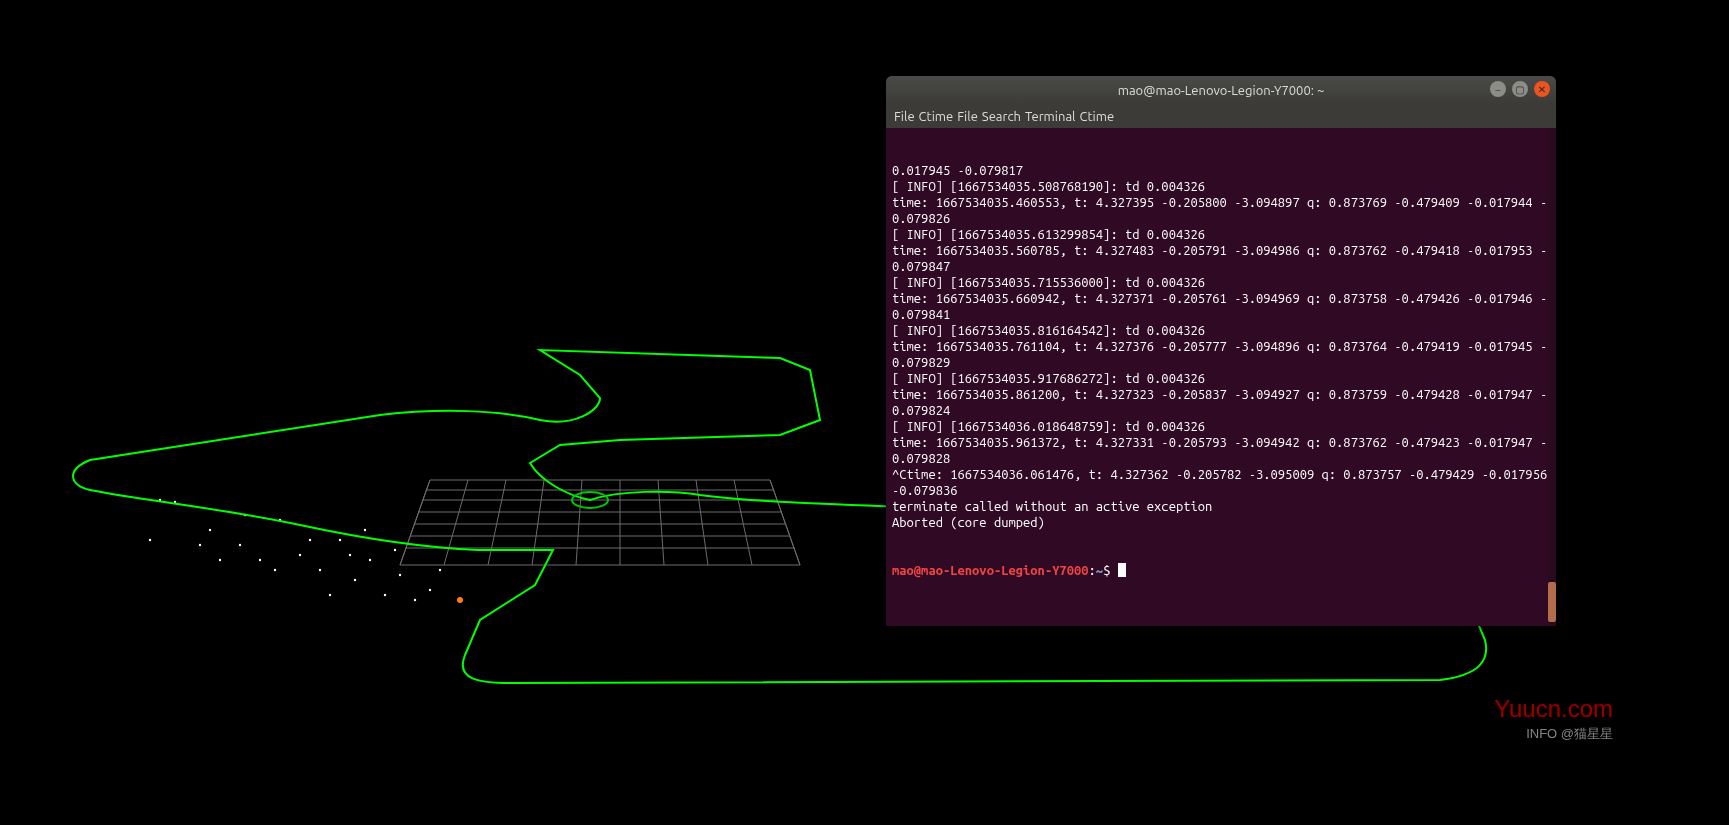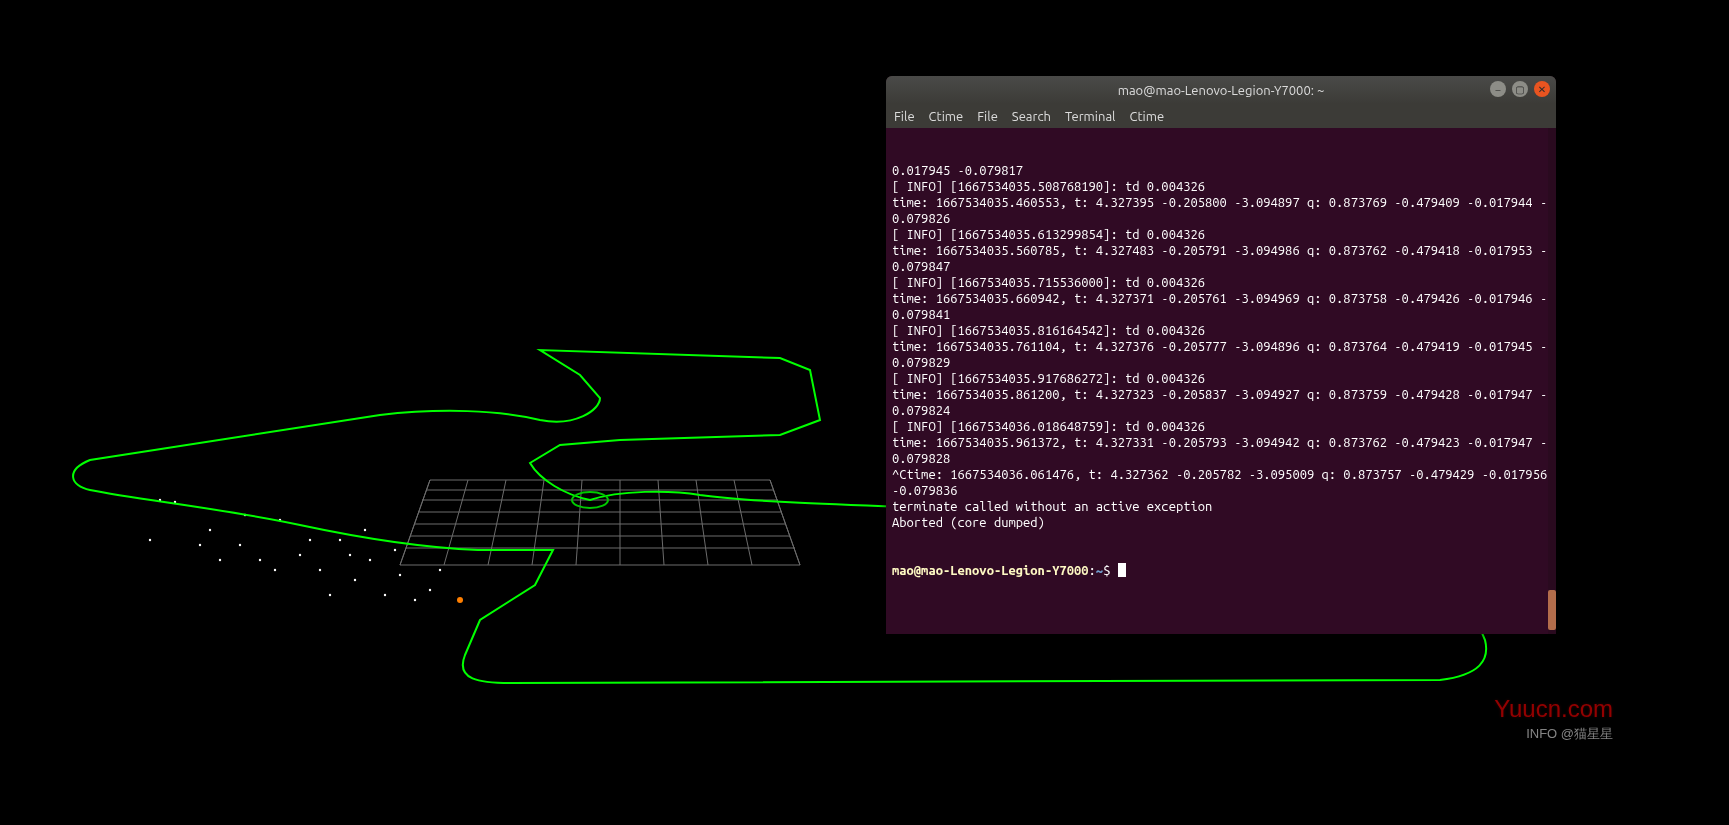--- a/index.html
+++ b/index.html
@@ -73,29 +73,29 @@
   }
   .win-btn.min { background: #8d8d87; }
   .win-btn.max { background: #8d8d87; }
   .win-btn.close { background: #e95420; }
   .menubar {
     height: 24px;
     background: #3c3b37;
     display: flex;
     align-items: center;
     padding: 0 8px;
-    gap: 14px;
+    gap: 4px;
     font-family: "Ubuntu", sans-serif;
     font-size: 13px;
     color: #dcdcdc;
   }
   .menubar span { cursor: pointer; }
   .terminal-body {
     background: #300a24;
-    padding: 2px 6px 8px 6px;
+    padding: 2px 6px 0 6px;
     white-space: pre-wrap;
     word-break: break-all;
     line-height: 16px;
     font-size: 13px;
     color: #ffffff;
     position: relative;
   }
   .term-scrollbar {
     position: absolute;
     right: 0;
@@ -106,21 +106,21 @@
   }
   .term-thumb {
     position: absolute;
     left: 0;
     right: 0;
     bottom: 4px;
     height: 40px;
     background: #b36d4b;
     border-radius: 2px;
   }
-  .prompt-user { color: #fef9c3; font-weight: bold; }
+  .prompt-user { color: #ef4444; font-weight: bold; }
   .prompt-path { color: #729fcf; font-weight: bold; }
   .cursor-block {
     display: inline-block;
     width: 8px;
     height: 14px;
     background: #ffffff;
     vertical-align: text-bottom;
   }
   
   .wm1 {

